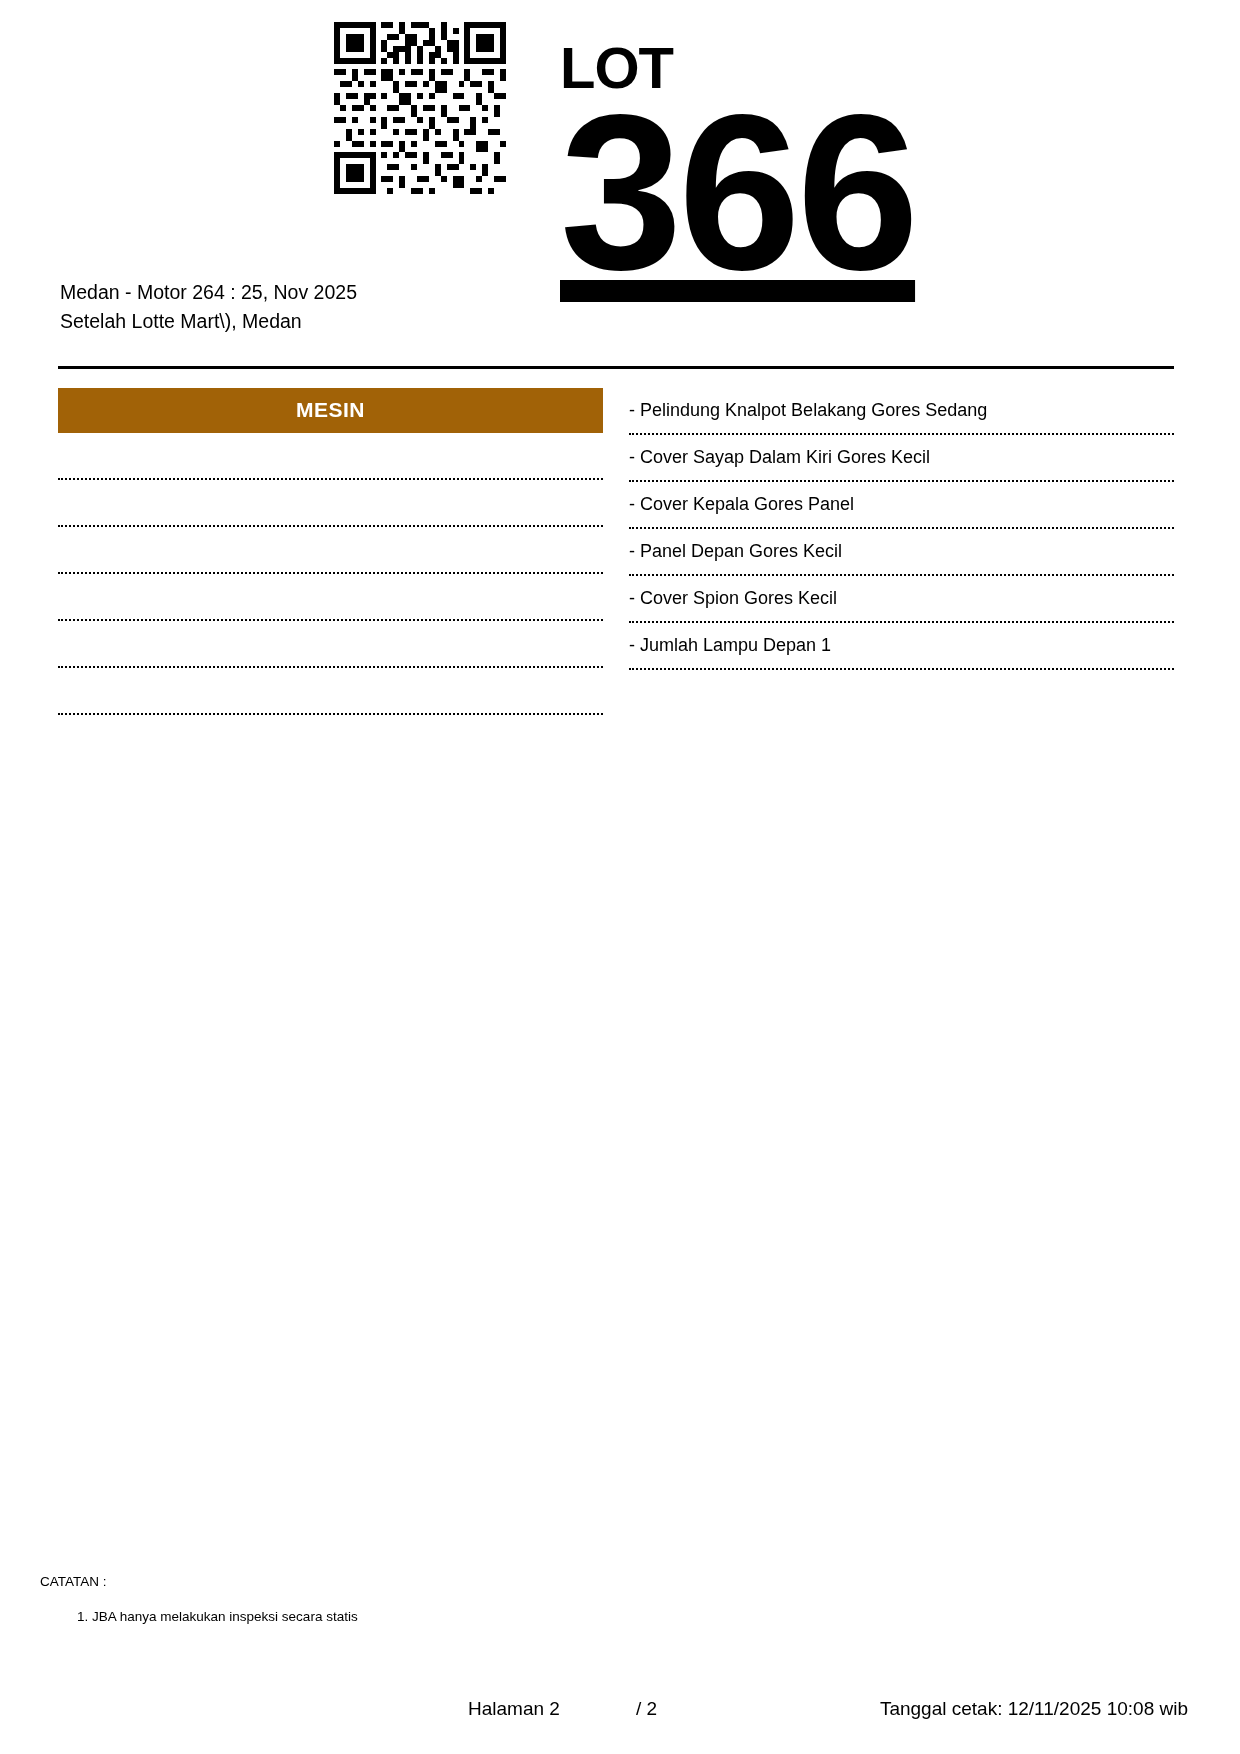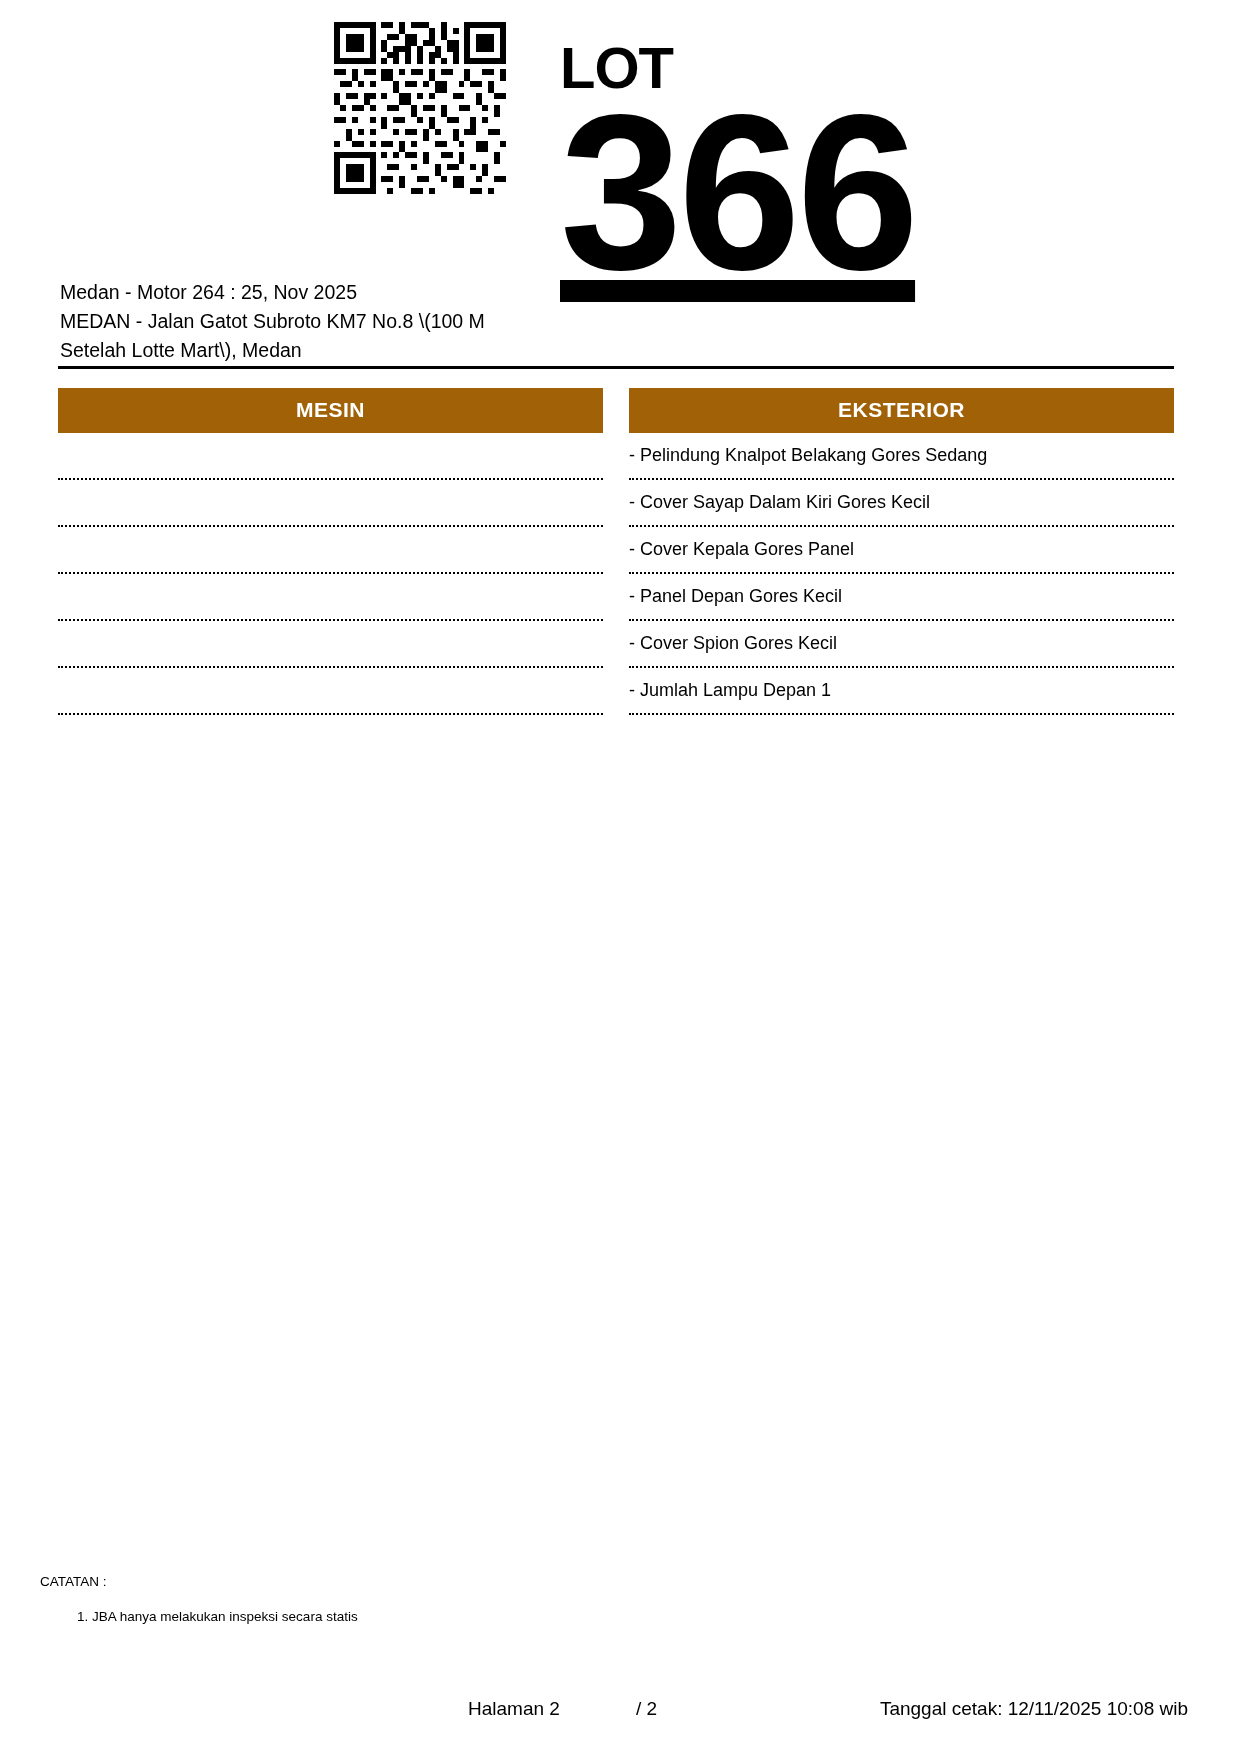--- a/index.html
+++ b/index.html
@@ -315,21 +315,20 @@
       </svg>
     </div>
 
     <div class="lot-block">
       <div class="lot-word">LOT</div>
       <div class="lot-number">366</div>
     </div>
 
     <div class="auction-info">
       <div>Medan - Motor 264 : 25, Nov 2025</div>
-      <div>MEDAN - Jalan Gatot Subroto KM7 No.8 \(100 M</div>
       <div>Setelah Lotte Mart\), Medan</div>
     </div>
   </div>
 
   <div class="head-rule"></div>
 
   <div class="columns">
 
     <div class="col">
       <div class="banner">MESIN</div>
@@ -337,21 +336,20 @@
         <div class="row empty"></div>
         <div class="row empty"></div>
         <div class="row empty"></div>
         <div class="row empty"></div>
         <div class="row empty"></div>
         <div class="row empty"></div>
       </div>
     </div>
 
     <div class="col">
-      <div class="banner">EKSTERIOR</div>
       <div class="rows">
         <div class="row">- Pelindung Knalpot Belakang Gores Sedang</div>
         <div class="row">- Cover Sayap Dalam Kiri Gores Kecil</div>
         <div class="row">- Cover Kepala Gores Panel</div>
         <div class="row">- Panel Depan Gores Kecil</div>
         <div class="row">- Cover Spion Gores Kecil</div>
         <div class="row">- Jumlah Lampu Depan 1</div>
       </div>
     </div>
   </div>

